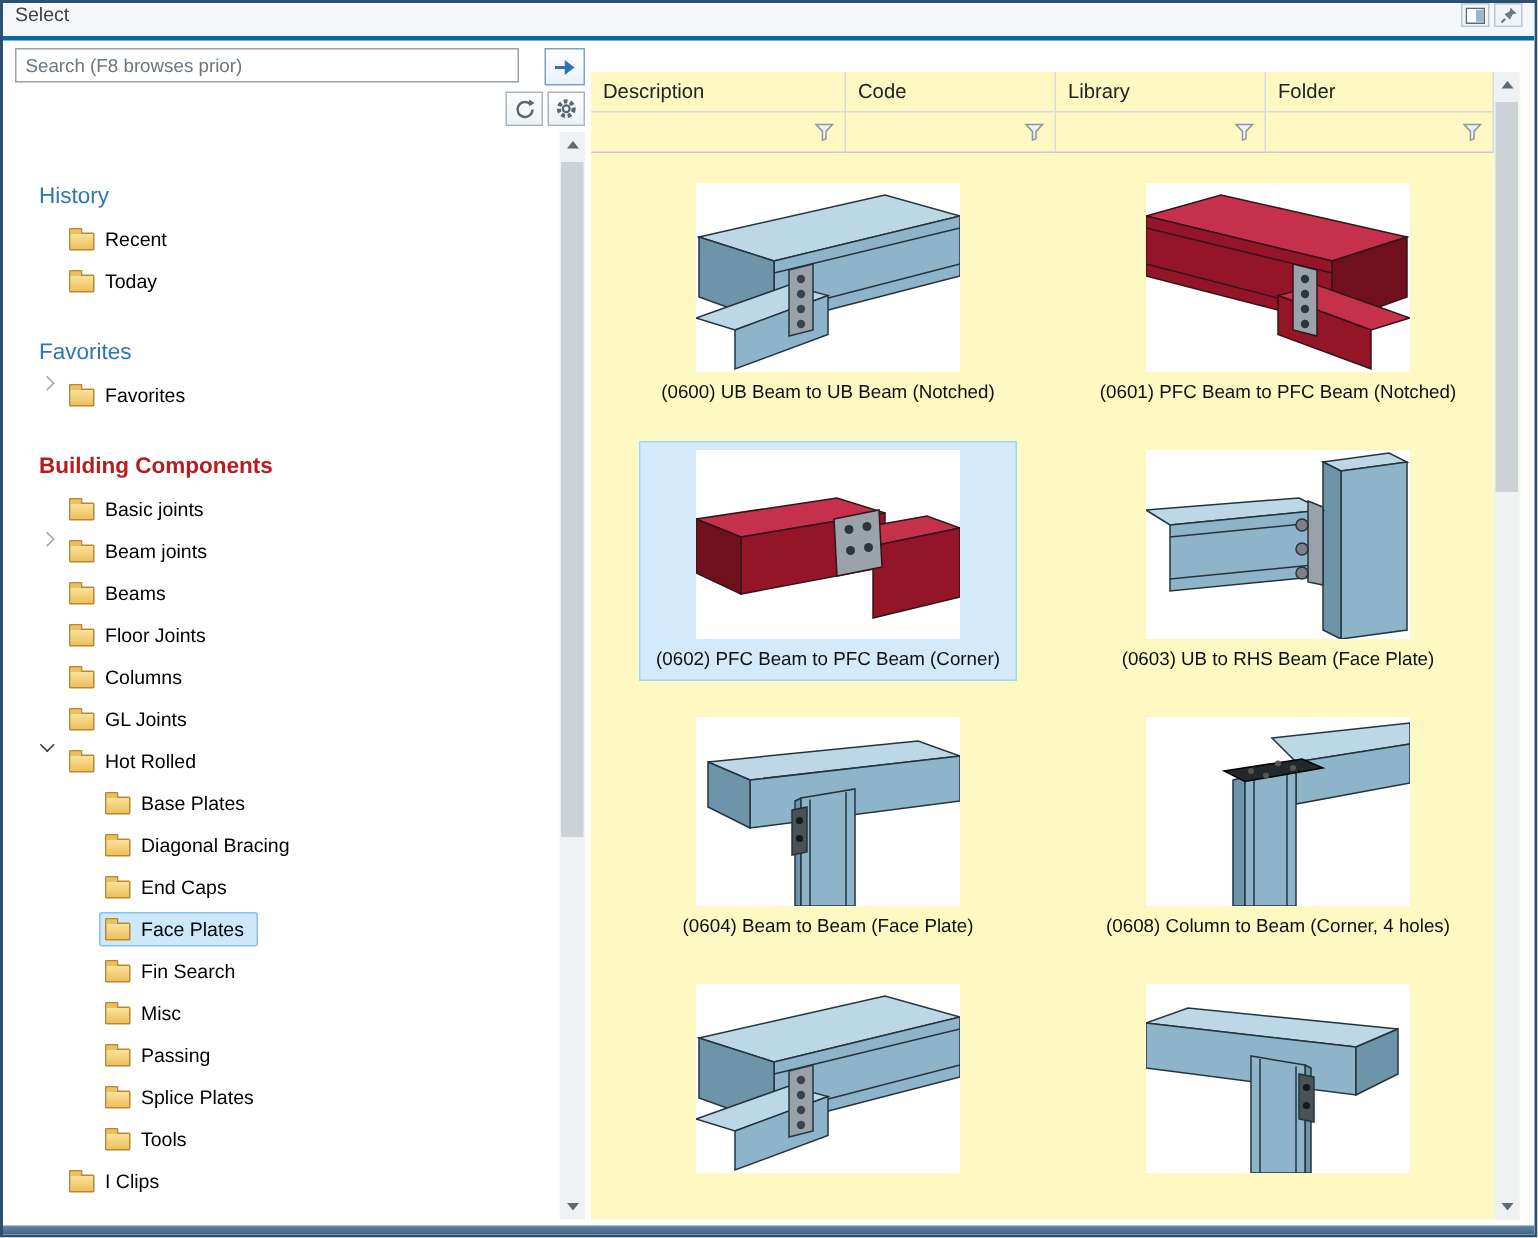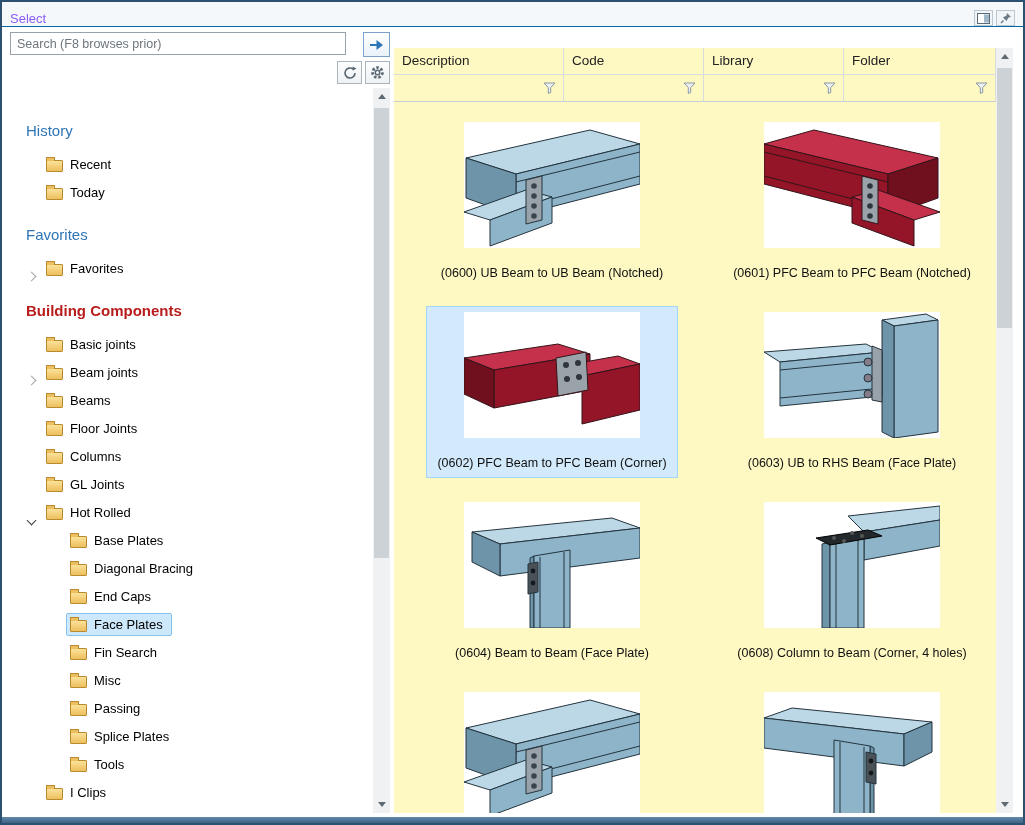--- a/index.html
+++ b/index.html
@@ -4,43 +4,43 @@
 <style>
   *{box-sizing:border-box;margin:0;padding:0}
   html,body{width:1025px;height:825px;overflow:hidden}
   body{font-family:"Liberation Sans",sans-serif;background:#fff;position:relative}
 
   .window{position:absolute;inset:0;border:2px solid #2c5170;background:#fff;overflow:hidden}
   .window::after{content:"";position:absolute;left:0;right:0;bottom:0;height:6px;
     background:linear-gradient(#6289aa,#3f6384)}
 
   
-  .titlebar{height:25px;display:flex;align-items:flex-end;padding:0 8px;background:#f5f8fa;
-    border-bottom:1px solid #0369a1;color:#8b5cf6;font-size:13px}
+  .titlebar{height:25px;display:flex;align-items:flex-start;padding:0 8px;background:#f5f8fa;
+    border-bottom:3px solid #0369a1;color:#404040;font-size:13px}
   .titlebar .tb-icons{margin-left:auto;display:flex;gap:3px}
   .tb-btn{width:19px;height:16px;display:flex;align-items:center;justify-content:center;
     border:1px solid #bcc8d1;background:#f1f5f8;cursor:pointer}
 
   
   .left-panel{position:absolute;left:8px;top:30px;width:380px;bottom:10px;background:#fff}
   .search-row{display:flex;gap:17px}
   .search-input{flex:1;height:23px;border:1px solid #98a2aa;padding:2px 6px;font-size:12.5px;
     font-family:"Liberation Sans",sans-serif;color:#333;outline:none}
   .search-input::placeholder{color:#6d767d}
   .go-btn{width:27px;height:25px;border:1px solid #7aa1c8;background:linear-gradient(#ffffff,#e9f2fa);
     display:flex;align-items:center;justify-content:center;cursor:pointer}
   .tools-row{margin-top:4px;display:flex;justify-content:flex-end;gap:3px}
   .tool-btn{width:25px;height:23px;border:1px solid #aab4bb;background:linear-gradient(#fcfdfe,#eef2f4);
     display:flex;align-items:center;justify-content:center;cursor:pointer}
 
   .tree{position:absolute;top:56px;left:0;right:0;bottom:0;overflow:hidden;padding:34px 20px 0 10px}
   .tree-header{font-size:15px;color:#2e75b6;margin:22px 0 9px 6px;white-space:nowrap}
   .tree-header.first{margin-top:0}
   .tree-header.bold{font-weight:bold;color:#b91c1c}
-  .tree-row{display:flex;align-items:flex-end;height:28px;font-size:13px;color:#000;cursor:default;white-space:nowrap}
+  .tree-row{display:flex;align-items:flex-start;height:28px;font-size:13px;color:#000;cursor:default;white-space:nowrap}
   .tree-row .expander{width:22px;display:flex;align-items:center;justify-content:center;flex:none}
   .tree-row.lvl2{padding-left:24px}
   .chev-r{width:7px;height:7px;border-right:1.6px solid #a3a3a3;border-top:1.6px solid #a3a3a3;transform:rotate(45deg)}
   .chev-d{width:7px;height:7px;border-right:1.6px solid #3c3c3c;border-bottom:1.6px solid #3c3c3c;transform:rotate(45deg);margin-top:-3px}
   .row-content{display:flex;align-items:center;padding:3px 8px 3px 3px;border:1px solid transparent;border-radius:2px}
   .tree-row.selected .row-content{background:#cde8fb;border-color:#86c4ef}
   .folder{width:17px;height:12px;position:relative;background:linear-gradient(#fbe29a,#edbf5e);
     border:1px solid #b8892f;border-radius:1px;margin:3px 7px 0 0;flex:none}
   .folder::before{content:"";position:absolute;top:-4px;left:-1px;width:7px;height:3px;background:#edbf5e;
     border:1px solid #b8892f;border-bottom:none;border-radius:1px 1px 0 0}
@@ -66,21 +66,21 @@
   .hdr-filter{height:27px;display:flex;align-items:center;justify-content:flex-end;padding-right:3px;
     border-right:1px solid #d8dcdf;border-bottom:1px solid #c9ced2}
   .funnel-btn{width:22px;height:22px;display:flex;align-items:center;justify-content:center;cursor:pointer}
 
   .catalog-grid{position:absolute;top:54px;left:0;right:17px;bottom:0;overflow:hidden;
     padding:14px 0 0 8px;display:grid;grid-template-columns:300px 300px;justify-items:center;align-content:start}
   .card{display:flex;flex-direction:column;align-items:center;padding:5px 10px 6px;margin-bottom:18px;
     border:1px solid transparent;cursor:pointer}
   .card.selected{background:#d2eafb;border-color:#a3d5f4}
   .thumb{width:176px;height:126px;background:#fff}
-  .caption{margin-top:18px;font-size:12.5px;line-height:15px;text-align:center;max-width:250px;color:#101010}
+  .caption{margin-top:6px;font-size:12.5px;line-height:15px;text-align:center;max-width:250px;color:#101010}
 
   
   .tc-blue{--f1:#bcd8e6;--f2:#8db4c8;--f3:#6d94a9;--plate:#99a2a9;--bolt:#39444c;--edge:#24343e}
   .tc-red{--f1:#c5314a;--f2:#951528;--f3:#70101f;--plate:#9aa3aa;--bolt:#30353b;--edge:#33141a}
 </style>
 </head>
 <body>
 
 <svg width="0" height="0" style="position:absolute">
   <symbol id="th-a" viewBox="0 0 176 126">

